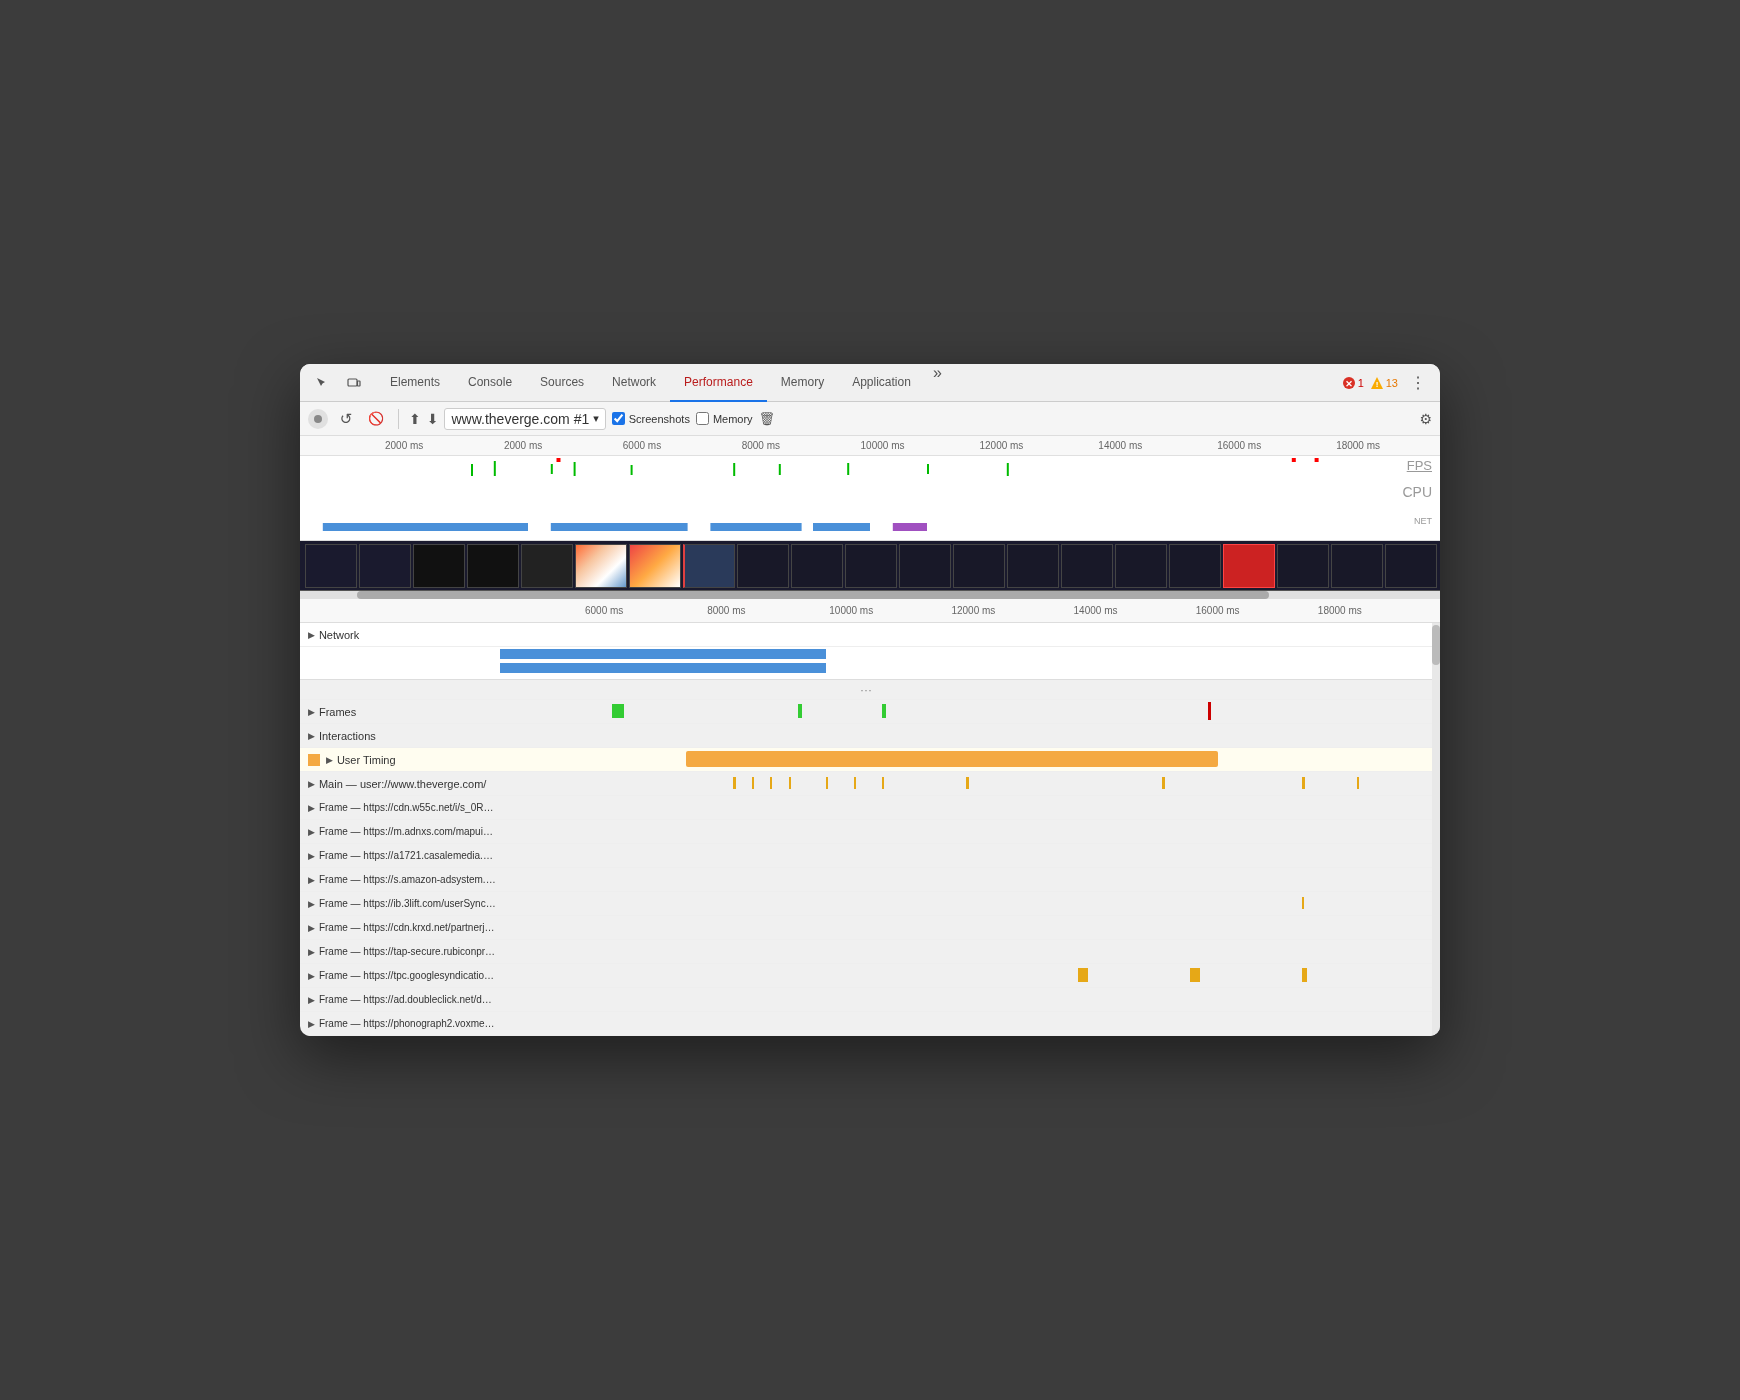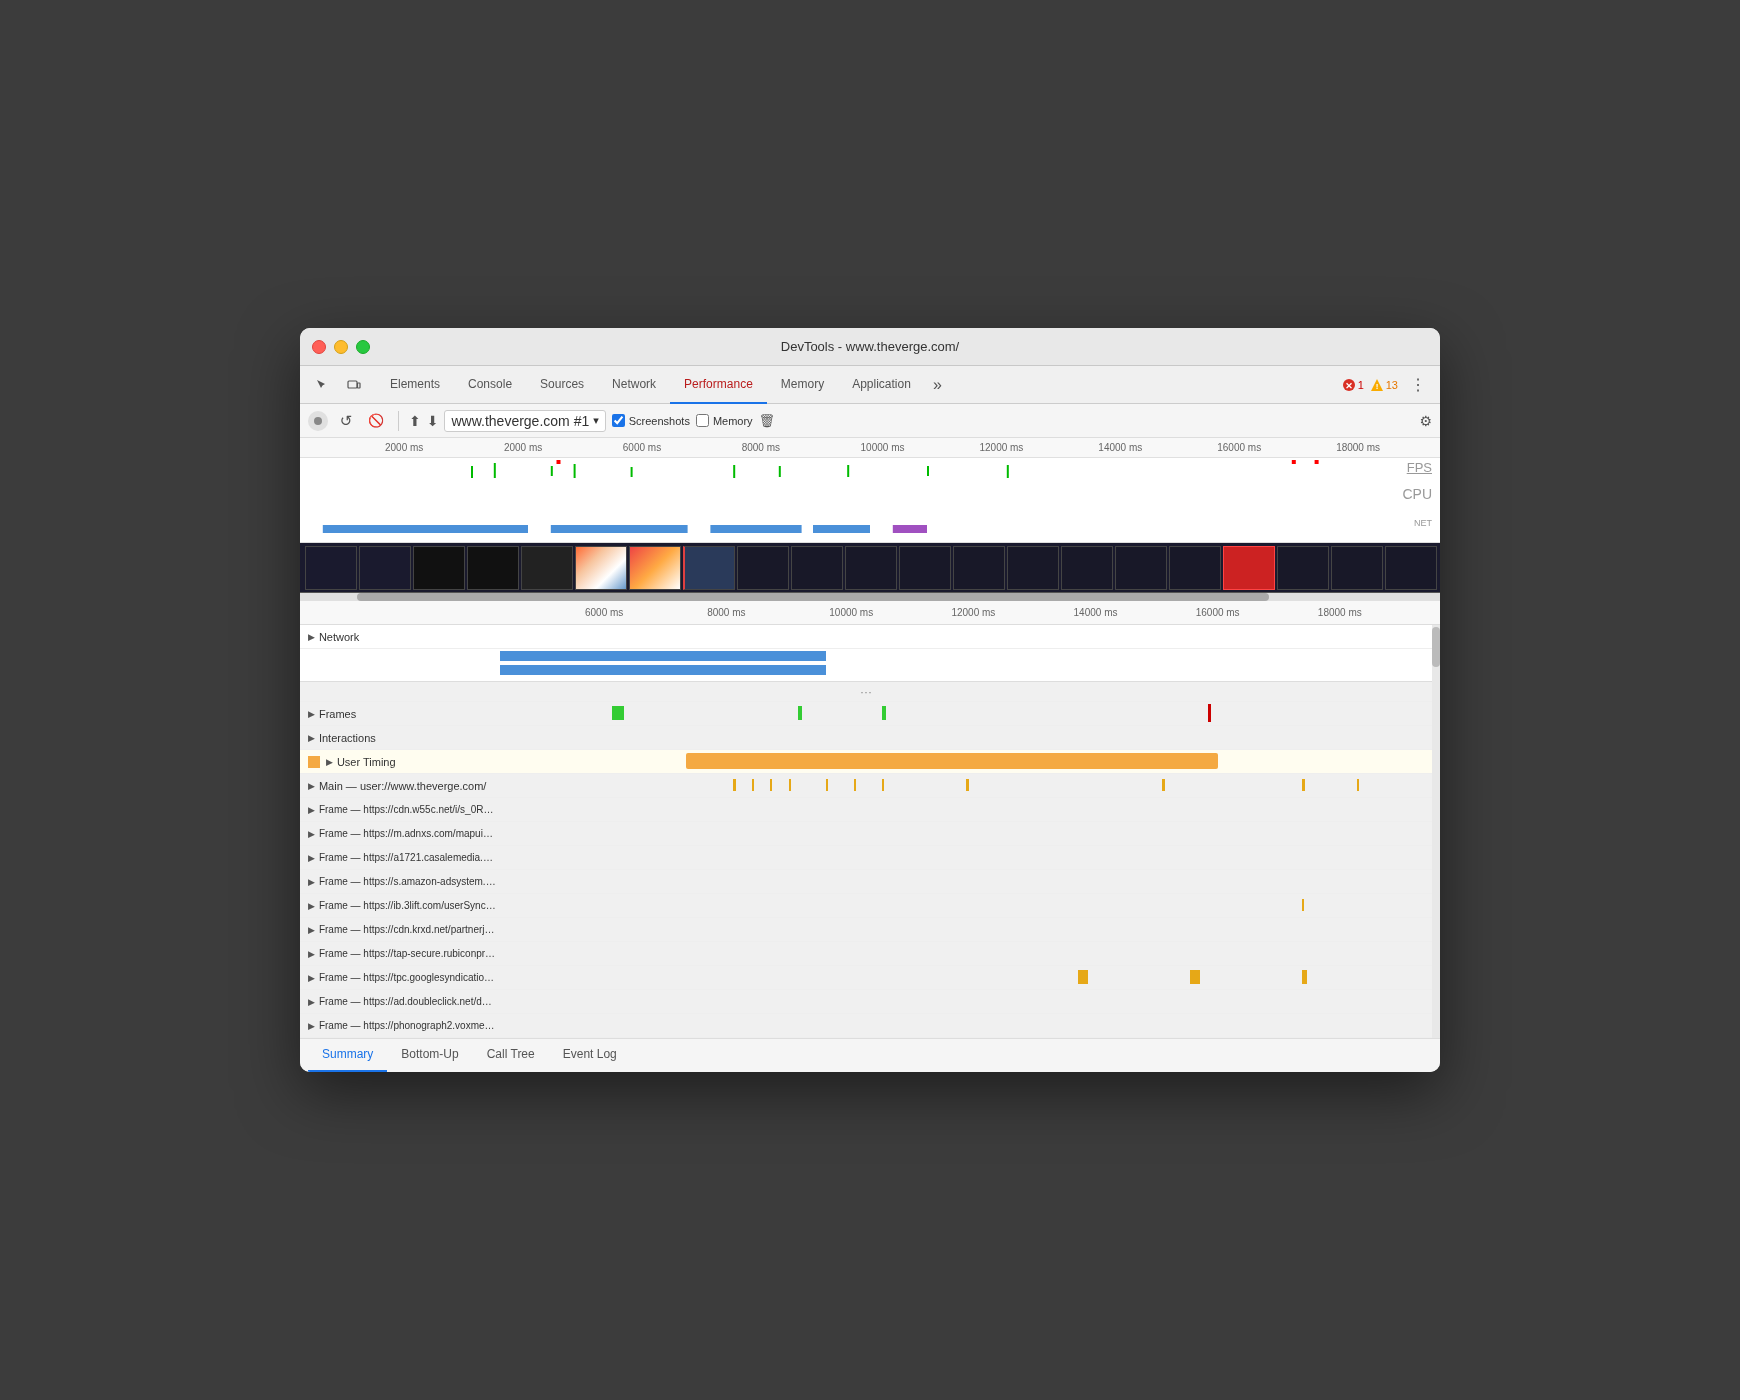--- a/index.html
+++ b/index.html
@@ -72,21 +72,21 @@
       justify-content: center;
       border-radius: 3px;
       cursor: pointer;
       color: #555;
       font-size: 14px;
       border: none;
       background: none;
     }
     .dt-tabs {
       display: flex;
-      align-items: center;
+      align-items: flex-start;
       flex: 1;
     }
     .dt-tab {
       padding: 0 14px;
       height: 38px;
       display: flex;
       align-items: center;
       font-size: 12px;
       color: #555;
       cursor: pointer;
@@ -333,28 +333,20 @@
       border-radius: 4px;
       height: 40px;
       margin-top: 2px;
     }
   </style>
 </head>
 <body>
 
 <div class="window">
 
-  <div class="title-bar">
-    <div class="traffic-lights">
-      <div class="traffic-light tl-red"></div>
-      <div class="traffic-light tl-yellow"></div>
-      <div class="traffic-light tl-green"></div>
-    </div>
-    <div class="title-text">DevTools - www.theverge.com/</div>
-  </div>
 
   <div class="devtools-tabs">
     <div class="dt-toolbar-icons">
       <button class="dt-icon-btn">
         <svg width="14" height="14" viewBox="0 0 14 14" fill="none">
           <path d="M2 2 L6 10 L7.5 7.5 L10 6 Z" fill="#555"></path>
         </svg>
       </button>
       <button class="dt-icon-btn">
         <svg width="14" height="14" viewBox="0 0 14 14" fill="none">
@@ -709,27 +701,13 @@
       <div style="position:absolute;top:0;left:0;right:0;bottom:0;pointer-events:none;z-index:5;">
         
       </div>
     </div>
 
     <div class="v-scrollbar" style="width:8px;background:#e8e8e8;">
       <div class="v-scrollbar-thumb"></div>
     </div>
   </div>
 
-  <div class="bottom-tabs">
-    <div class="bottom-tab active">
-      <span>Summary</span>
-    </div>
-    <div class="bottom-tab">
-      <span>Bottom-Up</span>
-    </div>
-    <div class="bottom-tab">
-      <span>Call Tree</span>
-    </div>
-    <div class="bottom-tab">
-      <span>Event Log</span>
-    </div>
-  </div>
 </div>
 
 </body></html>

